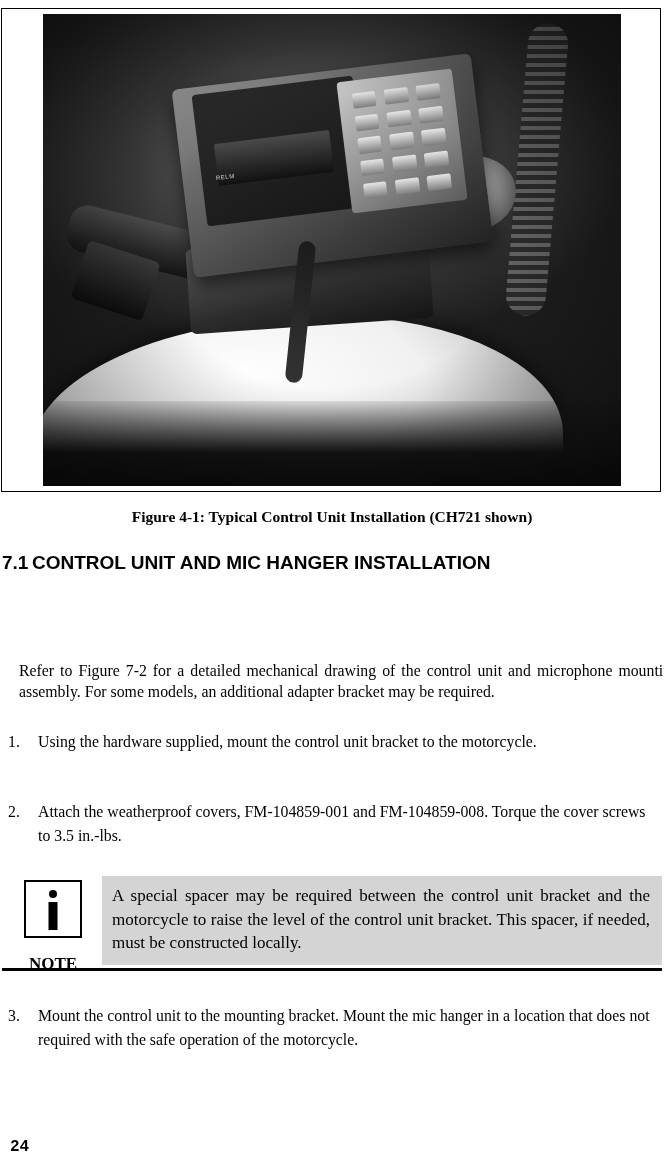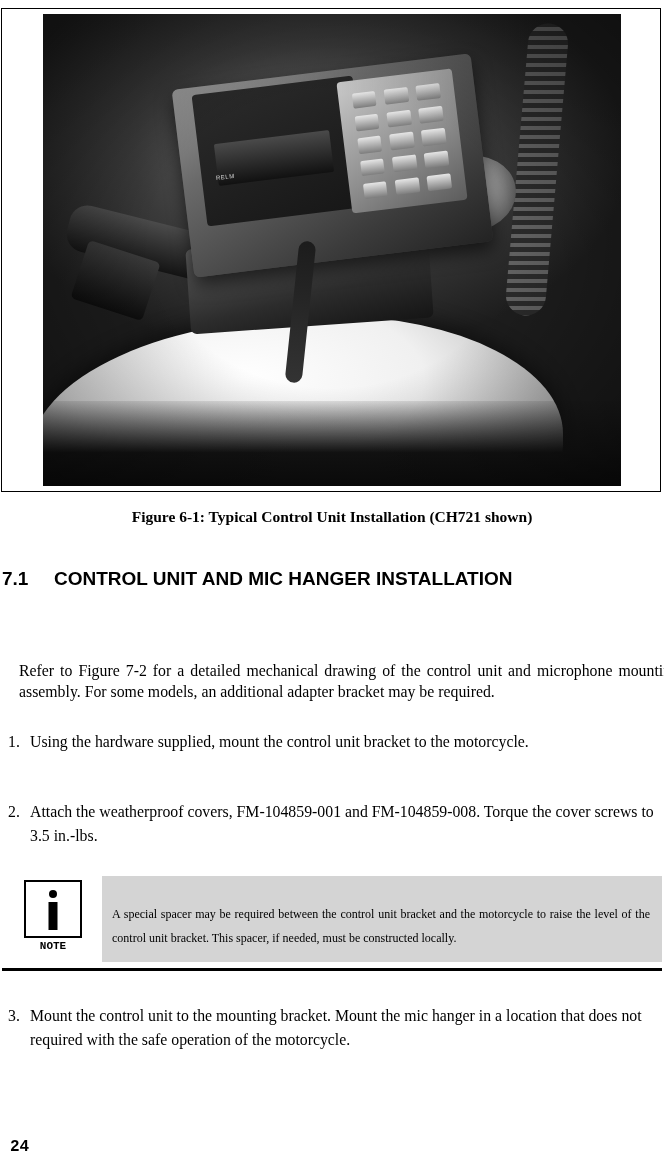--- a/index.html
+++ b/index.html
@@ -207,36 +207,36 @@
     width: 664px;
     text-align: center;
     font-weight: bold;
     font-size: 15.5px;
   }
 
   
   .heading {
     position: absolute;
     left: 0;
-    top: 566px;
+    top: 550px;
     width: 570px;
     font-family: "Liberation Sans", sans-serif;
     font-weight: bold;
     font-size: 19px;
     line-height: 25px;
   }
   .heading .num {
     position: absolute;
     left: 2px;
     top: 0;
     width: 50px;
   }
   .heading .txt {
     display: block;
-    margin-left: 54px;
+    margin-left: 32px;
     margin-right: 14px;
   }
 
   
   .para {
     position: absolute;
     left: 19px;
     width: 660px;
     font-size: 15.8px;
     line-height: 21px;
@@ -254,21 +254,21 @@
     line-height: 23.5px;
   }
   .step .n {
     position: absolute;
     left: 6px;
     top: 0;
     width: 30px;
   }
   .step .body {
     display: block;
-    margin-left: 28px;
+    margin-left: 36px;
   }
   #step-1 { top: 730px; }
   #step-2 { top: 800px; }
   #step-3 { top: 1004px; }
 
   
   .note {
     position: absolute;
     left: 2px;
     top: 876px;
@@ -302,35 +302,35 @@
     width: 8px;
     height: 8px;
     border-radius: 50%;
   }
   .note .icon-box .stem {
     top: 20px;
     width: 9px;
     height: 28px;
   }
   .note .note-label {
-    font-family: Liberation Mono, monospace;
+    font-family: Liberation Serif, serif;
     font-weight: bold;
-    font-size: 11px;
-    margin-top: 2px;
+    font-size: 17px;
+    margin-top: 16px;
   }
   .note .note-text {
     position: absolute;
     left: 100px;
     top: 0px;
     width: 560px;
     min-height: 86px;
     background: #d4d4d4;
     box-sizing: border-box;
-    padding: 27px 12px 10px 10px;
-    font-size: 12px;
+    padding: 8px 12px 10px 10px;
+    font-size: 17px;
     line-height: 23.5px;
     text-align: justify;
   }
   .note .rule {
     position: absolute;
     left: 0;
     top: 92px;
     width: 660px;
     height: 3px;
     background: #000;
@@ -382,21 +382,21 @@
             <i></i>
             <i></i>
         </div>
       </div>
       <div class="brand">RELM</div>
       <div class="mic-cord"></div>
       <div class="vignette"></div>
     </div>
   </div>
 
-  <div class="caption">Figure 6-1: Typical Control Unit Installation (CH721 shown)</div>
+  <div class="caption">Figure 4-1: Typical Control Unit Installation (CH721 shown)</div>
 
   <div class="heading">
     <span class="num">7.1</span>
     <span class="txt">CONTROL UNIT AND MIC HANGER INSTALLATION</span>
   </div>
 
   <div class="para" id="intro-para">Refer to Figure 7-2 for a detailed mechanical drawing of the control unit and microphone mounting assembly. For some models, an additional adapter bracket may be required.</div>
 
   <div class="step" id="step-1">
     <span class="n">1.</span>

